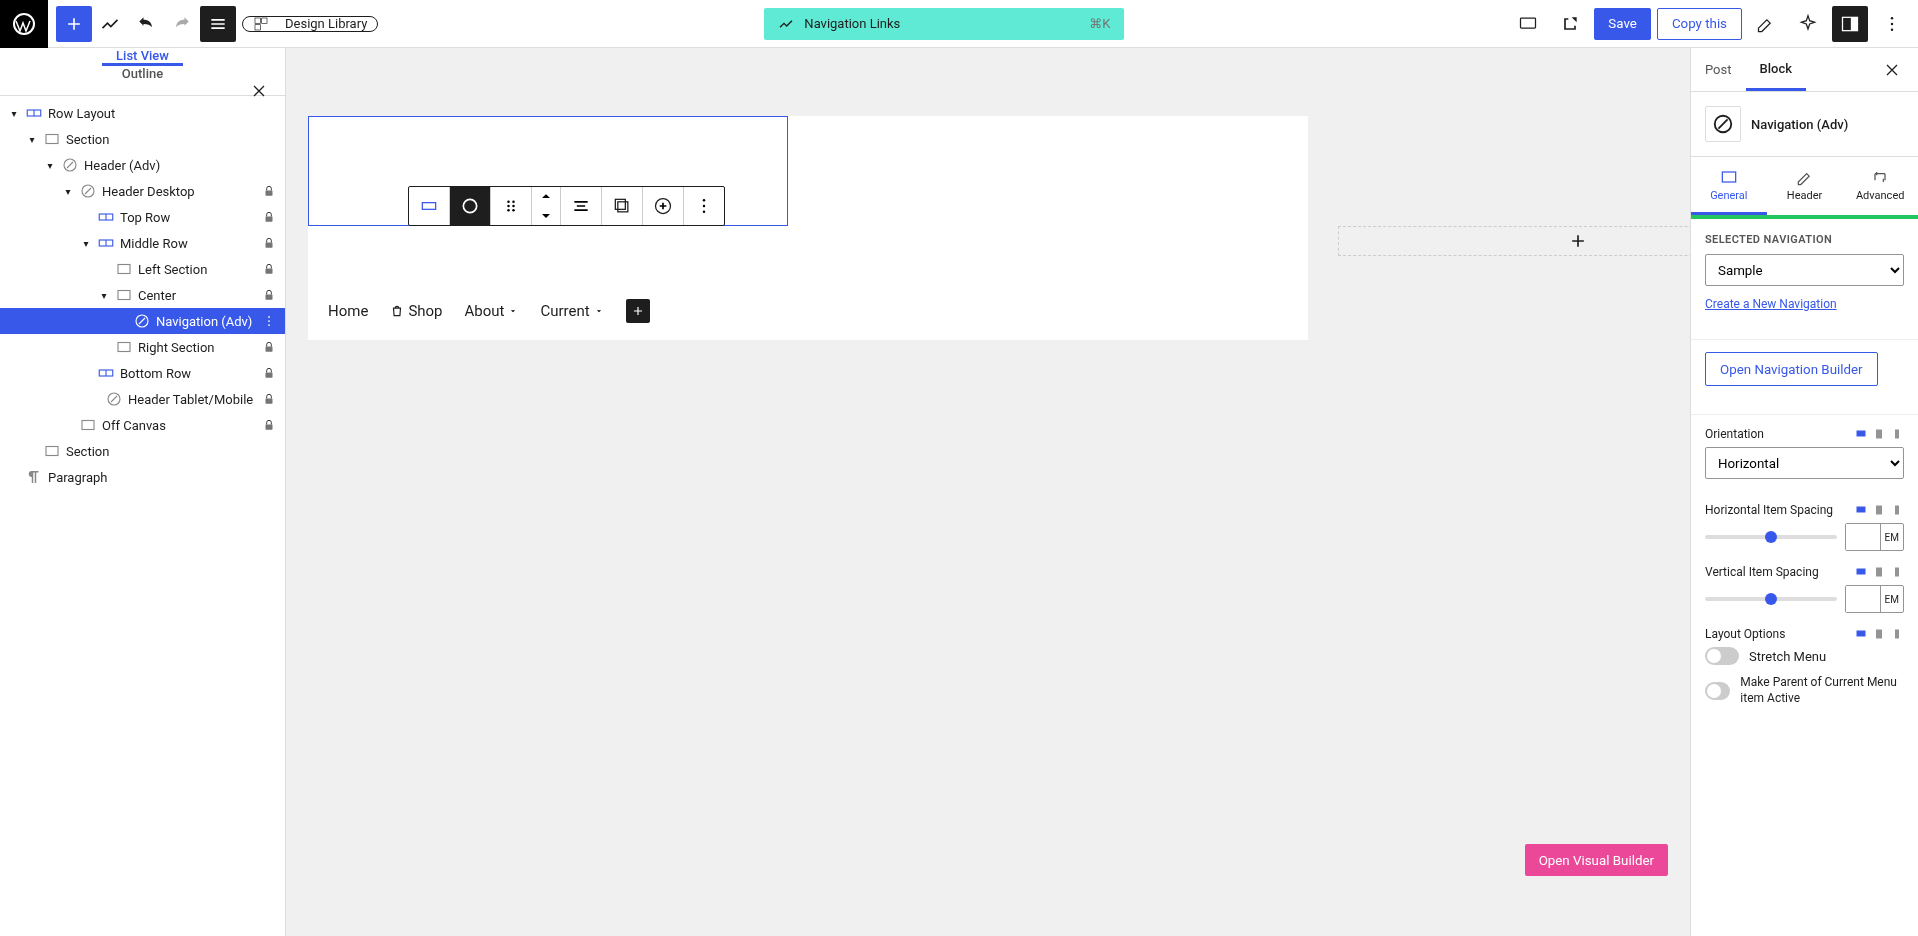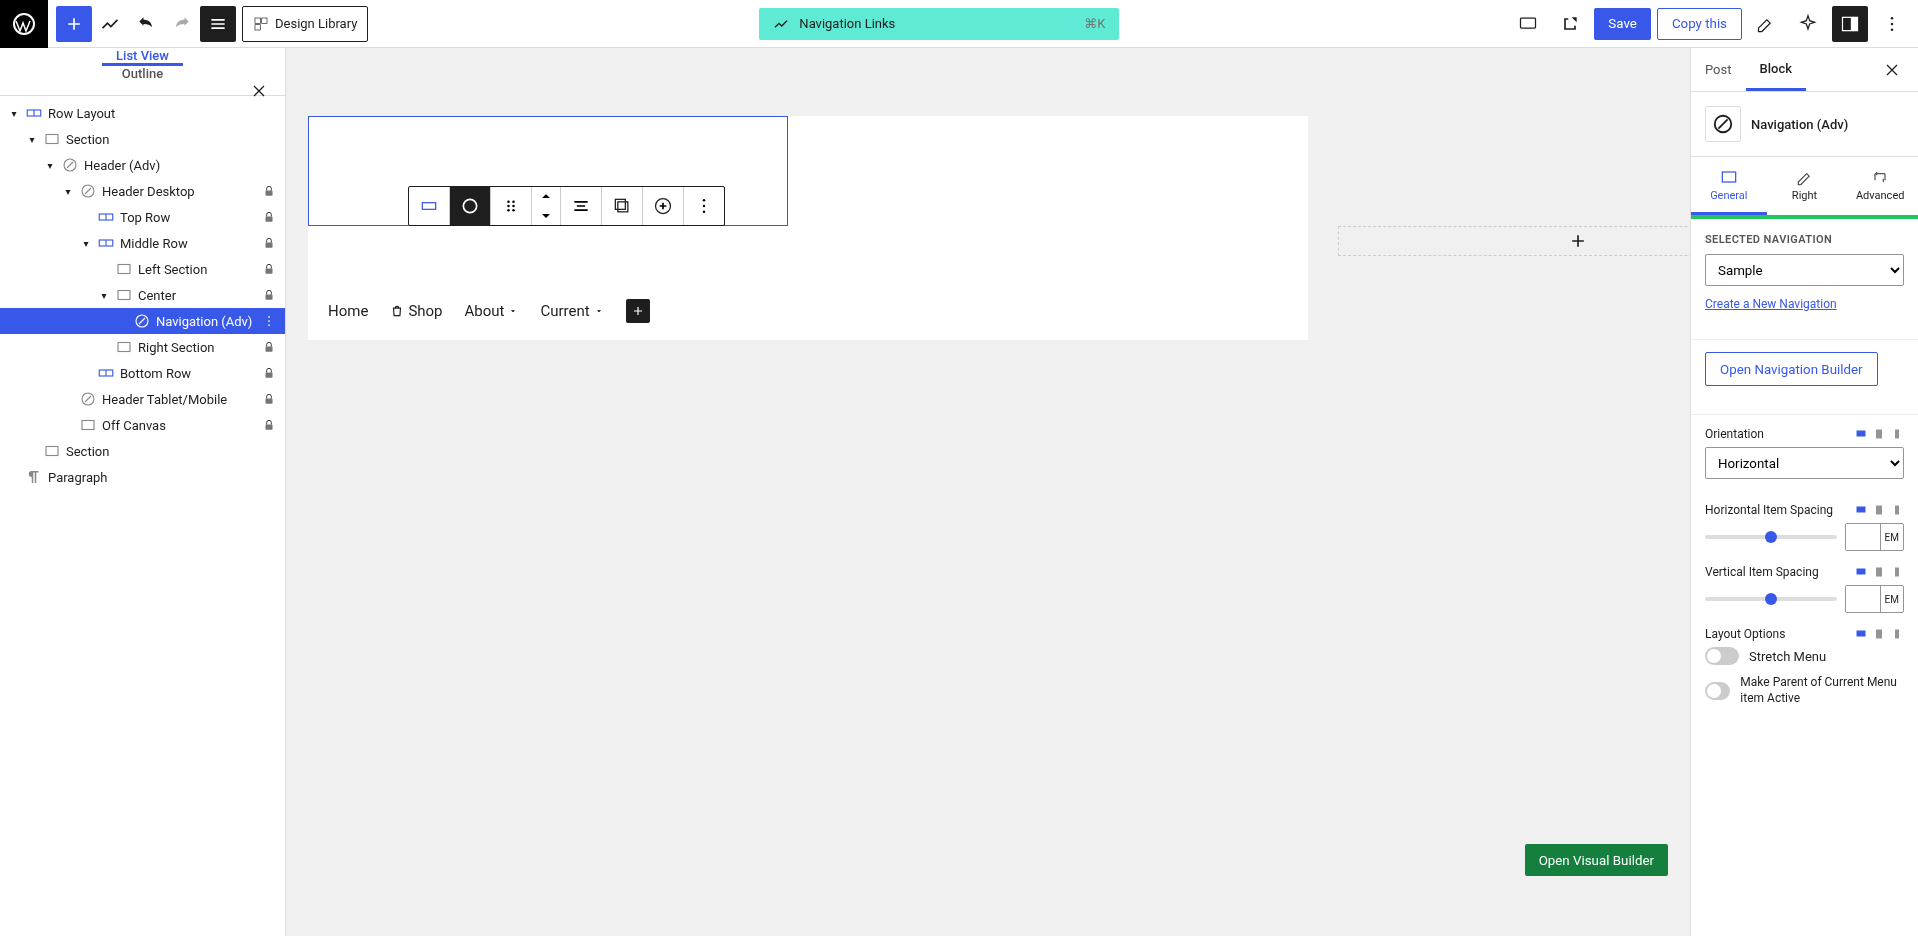--- a/index.html
+++ b/index.html
@@ -9,21 +9,21 @@
 .topbar { height: 48px; display: flex; align-items: center; border-bottom: 1px solid #ddd; padding: 0 8px; }
 .wp-logo { width: 48px; height: 48px; background: #000; display: flex; align-items: center; justify-content: center; margin-left: -8px; margin-right: 8px; }
 .wp-logo svg { fill: #fff; width: 24px; height: 24px; }
 .icon-btn { width: 36px; height: 36px; display: inline-flex; align-items: center; justify-content: center; border-radius: 2px; cursor: pointer; background: transparent; border: none; }
 .icon-btn.blue { background: #3858e9; }
 .icon-btn.blue svg { fill: #fff; }
 .icon-btn.dark { background: #1e1e1e; }
 .icon-btn.dark svg { fill: #fff; }
 .icon-btn svg { width: 20px; height: 20px; fill: #1e1e1e; }
 .icon-btn.disabled svg { fill: #aaa; }
-.design-lib { border: 1px solid #1e1e1e; border-radius: 2px; height: 36px; padding: 0 10px; display: flex; align-items: center; gap: 6px; cursor: pointer; margin-left: 6px; }
+.design-lib { border: 1px solid #1e1e1e; border-radius: 10px; height: 16px; padding: 0 10px; display: flex; align-items: center; gap: 16px; cursor: pointer; margin-left: 6px; }
 .center-doc { flex: 1; display: flex; justify-content: center; }
 .doc-title { background: #5eead4; border-radius: 2px; height: 32px; display: flex; align-items: center; gap: 10px; padding: 0 14px; min-width: 360px; justify-content: center; }
 .doc-title .shortcut { margin-left: auto; color: #757575; }
 .top-right { display: flex; align-items: center; gap: 6px; }
 .btn-save { background: #3858e9; color: #fff; border: none; border-radius: 2px; height: 32px; padding: 0 14px; cursor: pointer; }
 .btn-copy { background: #fff; color: #3858e9; border: 1px solid #3858e9; border-radius: 2px; height: 32px; padding: 0 14px; cursor: pointer; }
 
 
 .main { display: flex; height: calc(100vh - 48px); }
 .left-panel { width: 286px; border-right: 1px solid #ddd; display: flex; flex-direction: column; }
@@ -60,21 +60,21 @@
 .add-sq { width: 24px; height: 24px; background: #1e1e1e; color: #fff; display: flex; align-items: center; justify-content: center; border-radius: 2px; }
 
 .sub-row { display: flex; align-items: center; gap: 20px; padding: 14px 20px; border-bottom: 1px solid #eee; }
 .write-prompt { color: #888; font-weight: 700; font-size: 14px; letter-spacing: 0.5px; display: flex; align-items: center; gap: 6px; }
 .sep { width: 1px; height: 20px; background: #ccc; }
 .sub-link { font-size: 15px; cursor: pointer; }
 
 .placeholder-add { position: absolute; top: 110px; right: -510px; width: 480px; height: 30px; border: 1px dashed #ccc; display: flex; align-items: center; justify-content: center; }
 
 .canvas-footer { margin-top: auto; display: flex; justify-content: flex-end; padding: 12px 0; }
-.btn-visual { background: #15803d; color: #fff; border: none; border-radius: 2px; height: 32px; padding: 0 14px; cursor: pointer; }
+.btn-visual { background: #ec4899; color: #fff; border: none; border-radius: 2px; height: 32px; padding: 0 14px; cursor: pointer; }
 
 
 .right-panel { width: 228px; border-left: 1px solid #ddd; display: flex; flex-direction: column; }
 .right-tabs { display: flex; height: 44px; border-bottom: 1px solid #ddd; align-items: center; }
 .right-tab { padding: 0 14px; height: 100%; display: flex; align-items: center; cursor: pointer; color: #555; }
 .right-tab.active { border-bottom: 3px solid #3858e9; color: #1e1e1e; font-weight: 500; }
 .close-inspector { margin-left: auto; margin-right: 8px; }
 
 .block-card { display: flex; align-items: center; gap: 10px; padding: 14px; }
 .block-card .bi { width: 36px; height: 36px; border: 1px solid #ddd; border-radius: 2px; display: flex; align-items: center; justify-content: center; }
@@ -364,21 +364,21 @@
             </svg>
           </span>
           <span class="tree-label">Bottom Row</span>
           <span class="lock">
             <svg viewBox="0 0 24 24">
               <rect x="6" y="11" width="12" height="9" rx="1"></rect>
               <path d="M8 11V8a4 4 0 018 0v3" fill="none" stroke="currentColor" stroke-width="1.5"></path>
             </svg>
           </span>
         </div>
-        <div class="tree-row" style="padding-left: 58px;">
+        <div class="tree-row" style="padding-left: 84px;">
           <span class="tree-toggle"></span>
           <span class="tree-icon">
             <svg viewBox="0 0 24 24">
               <circle cx="12" cy="12" r="8" fill="none" stroke="#888" stroke-width="1.5"></circle>
               <path d="M8 16l8-8" stroke="#888" stroke-width="1.5"></path>
             </svg>
           </span>
           <span class="tree-label">Header Tablet/Mobile</span>
           <span class="lock">
             <svg viewBox="0 0 24 24">
@@ -548,21 +548,21 @@
       <div class="insp-tab active">
         <svg viewBox="0 0 24 24">
             <rect x="4" y="6" width="16" height="12" fill="none" stroke="currentColor" stroke-width="1.5"></rect>
           </svg>
         <span>General</span>
       </div>
       <div class="insp-tab">
         <svg viewBox="0 0 24 24">
             <path d="M4 18l10-10 3 3L7 21H4v-3z" fill="none" stroke="#555" stroke-width="1.5"></path>
           </svg>
-        <span>Right</span>
+        <span>Header</span>
       </div>
       <div class="insp-tab">
         <svg viewBox="0 0 24 24">
             <path d="M6 8h12M6 8v8M18 8v8M8 6v4M16 14v4" stroke="#555" stroke-width="1.5"></path>
           </svg>
         <span>Advanced</span>
       </div>
     </div>
 
     <div class="panel-body">

